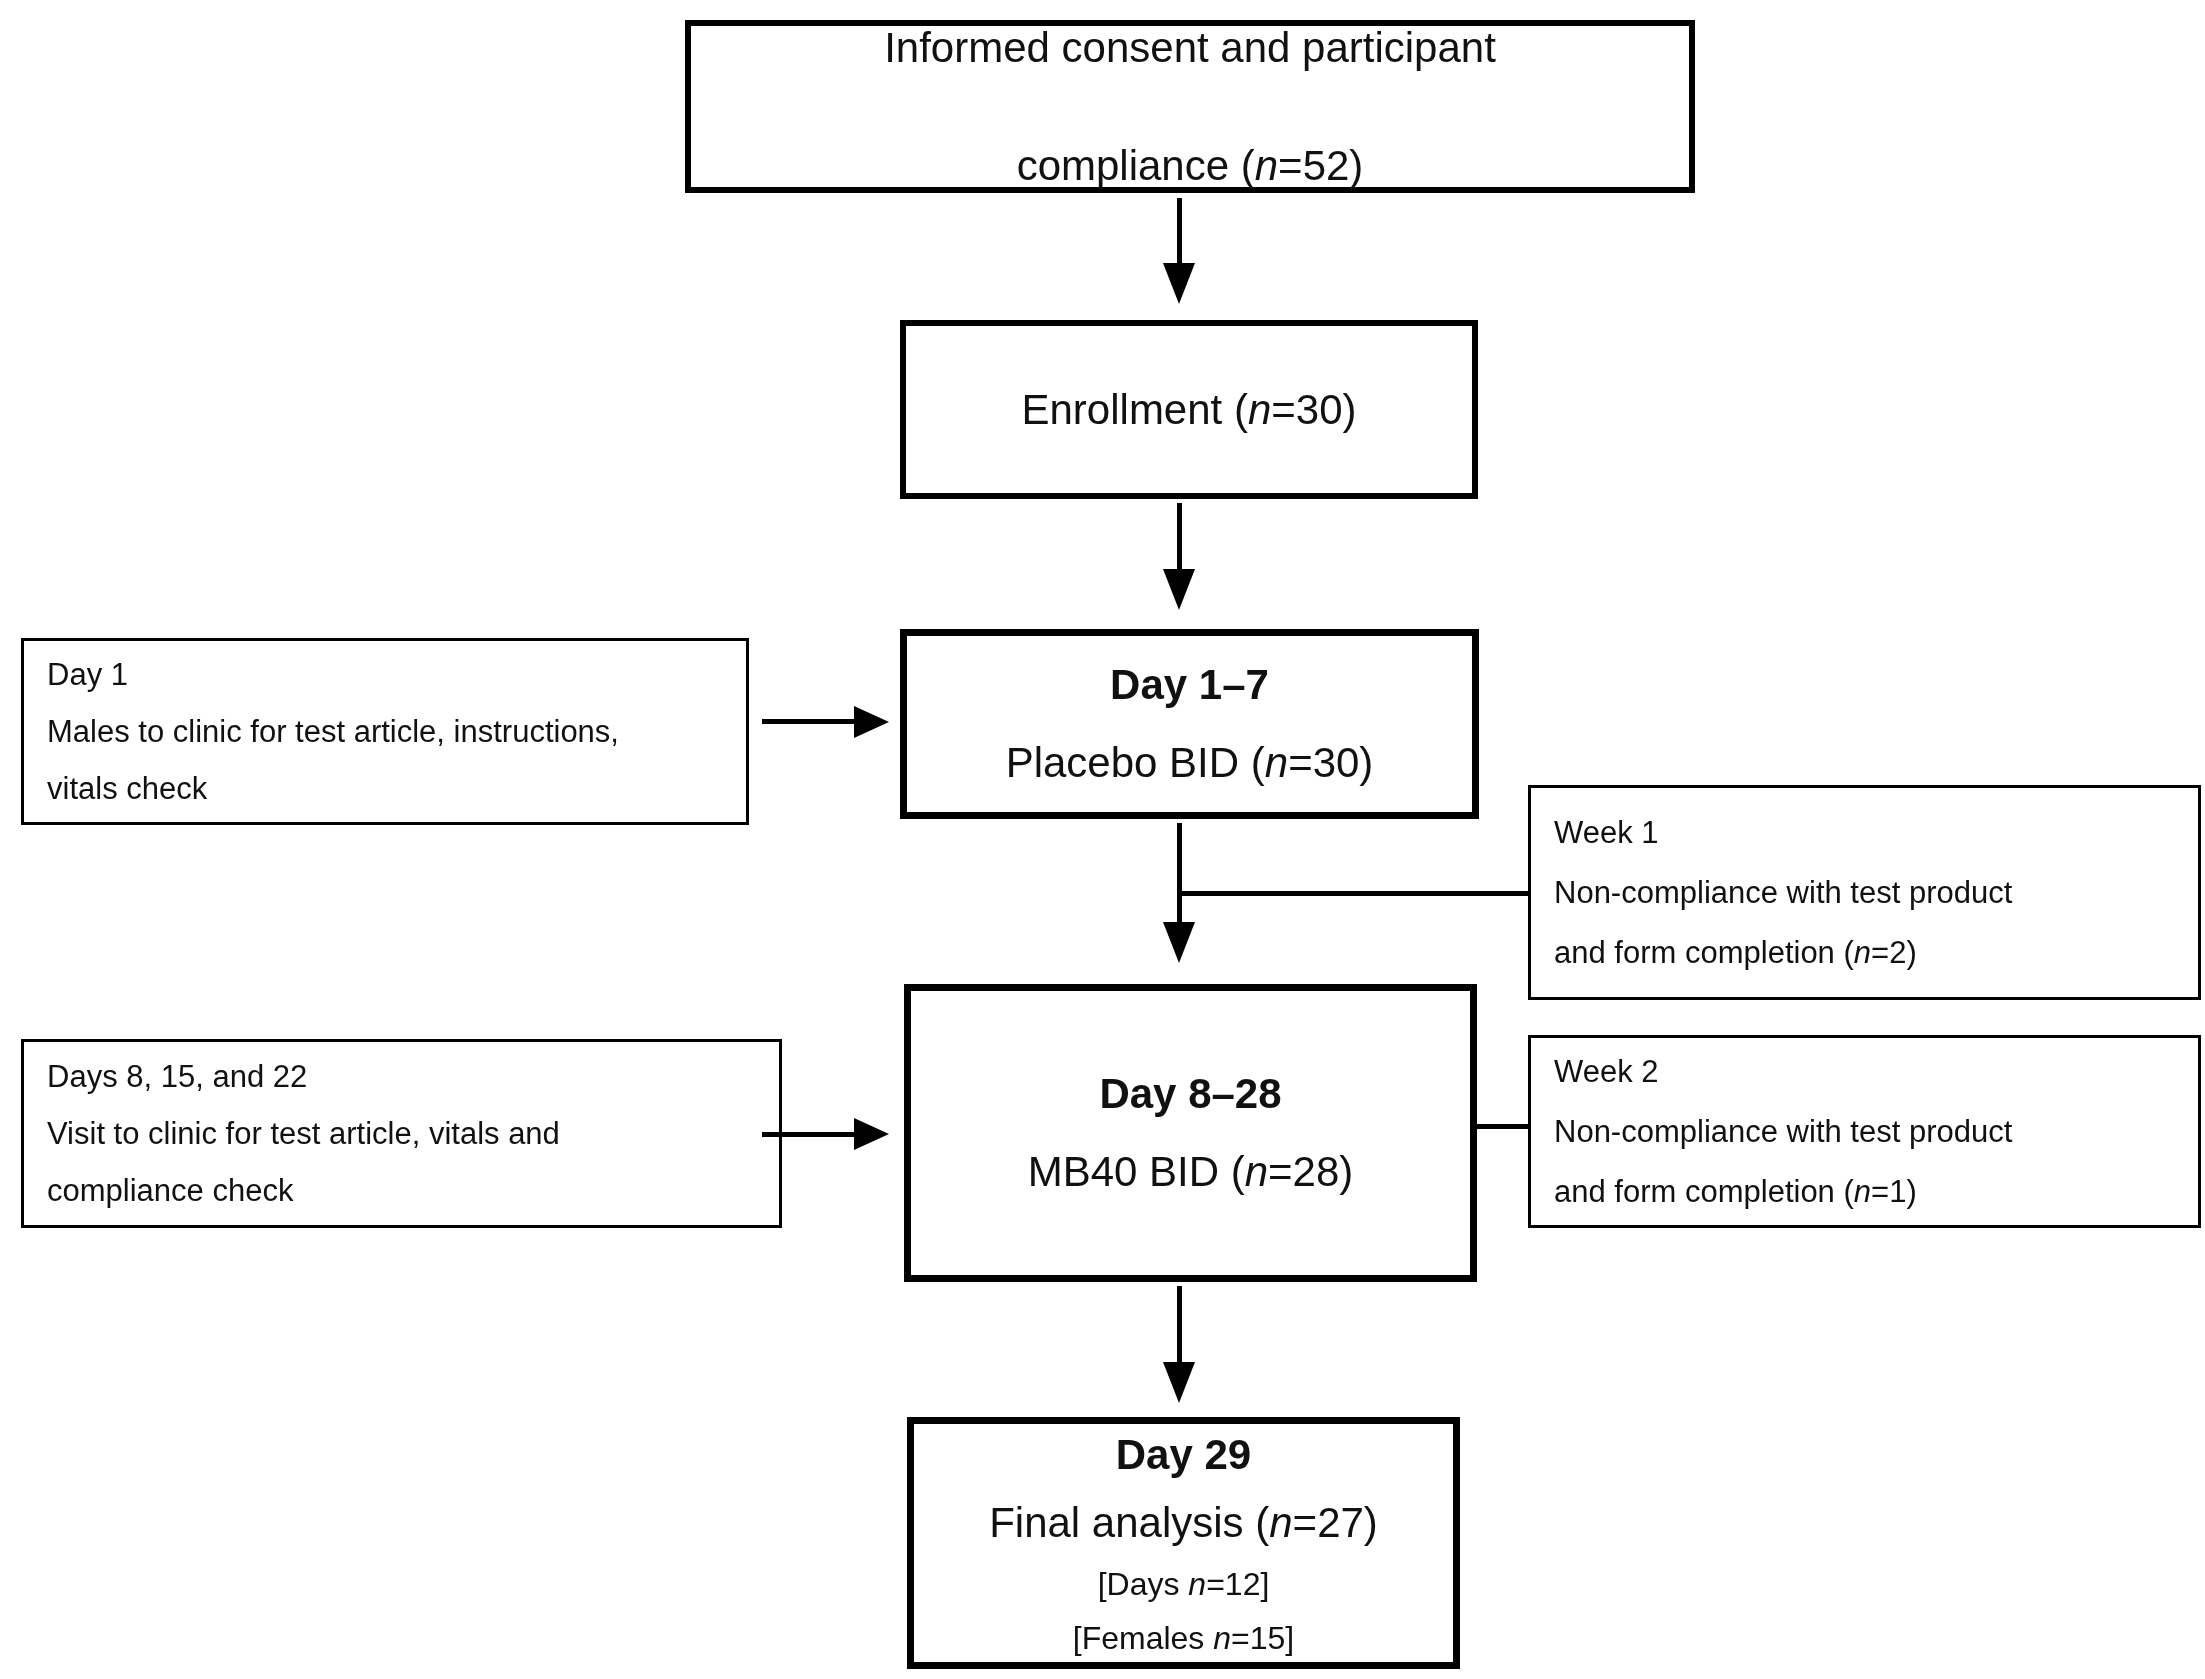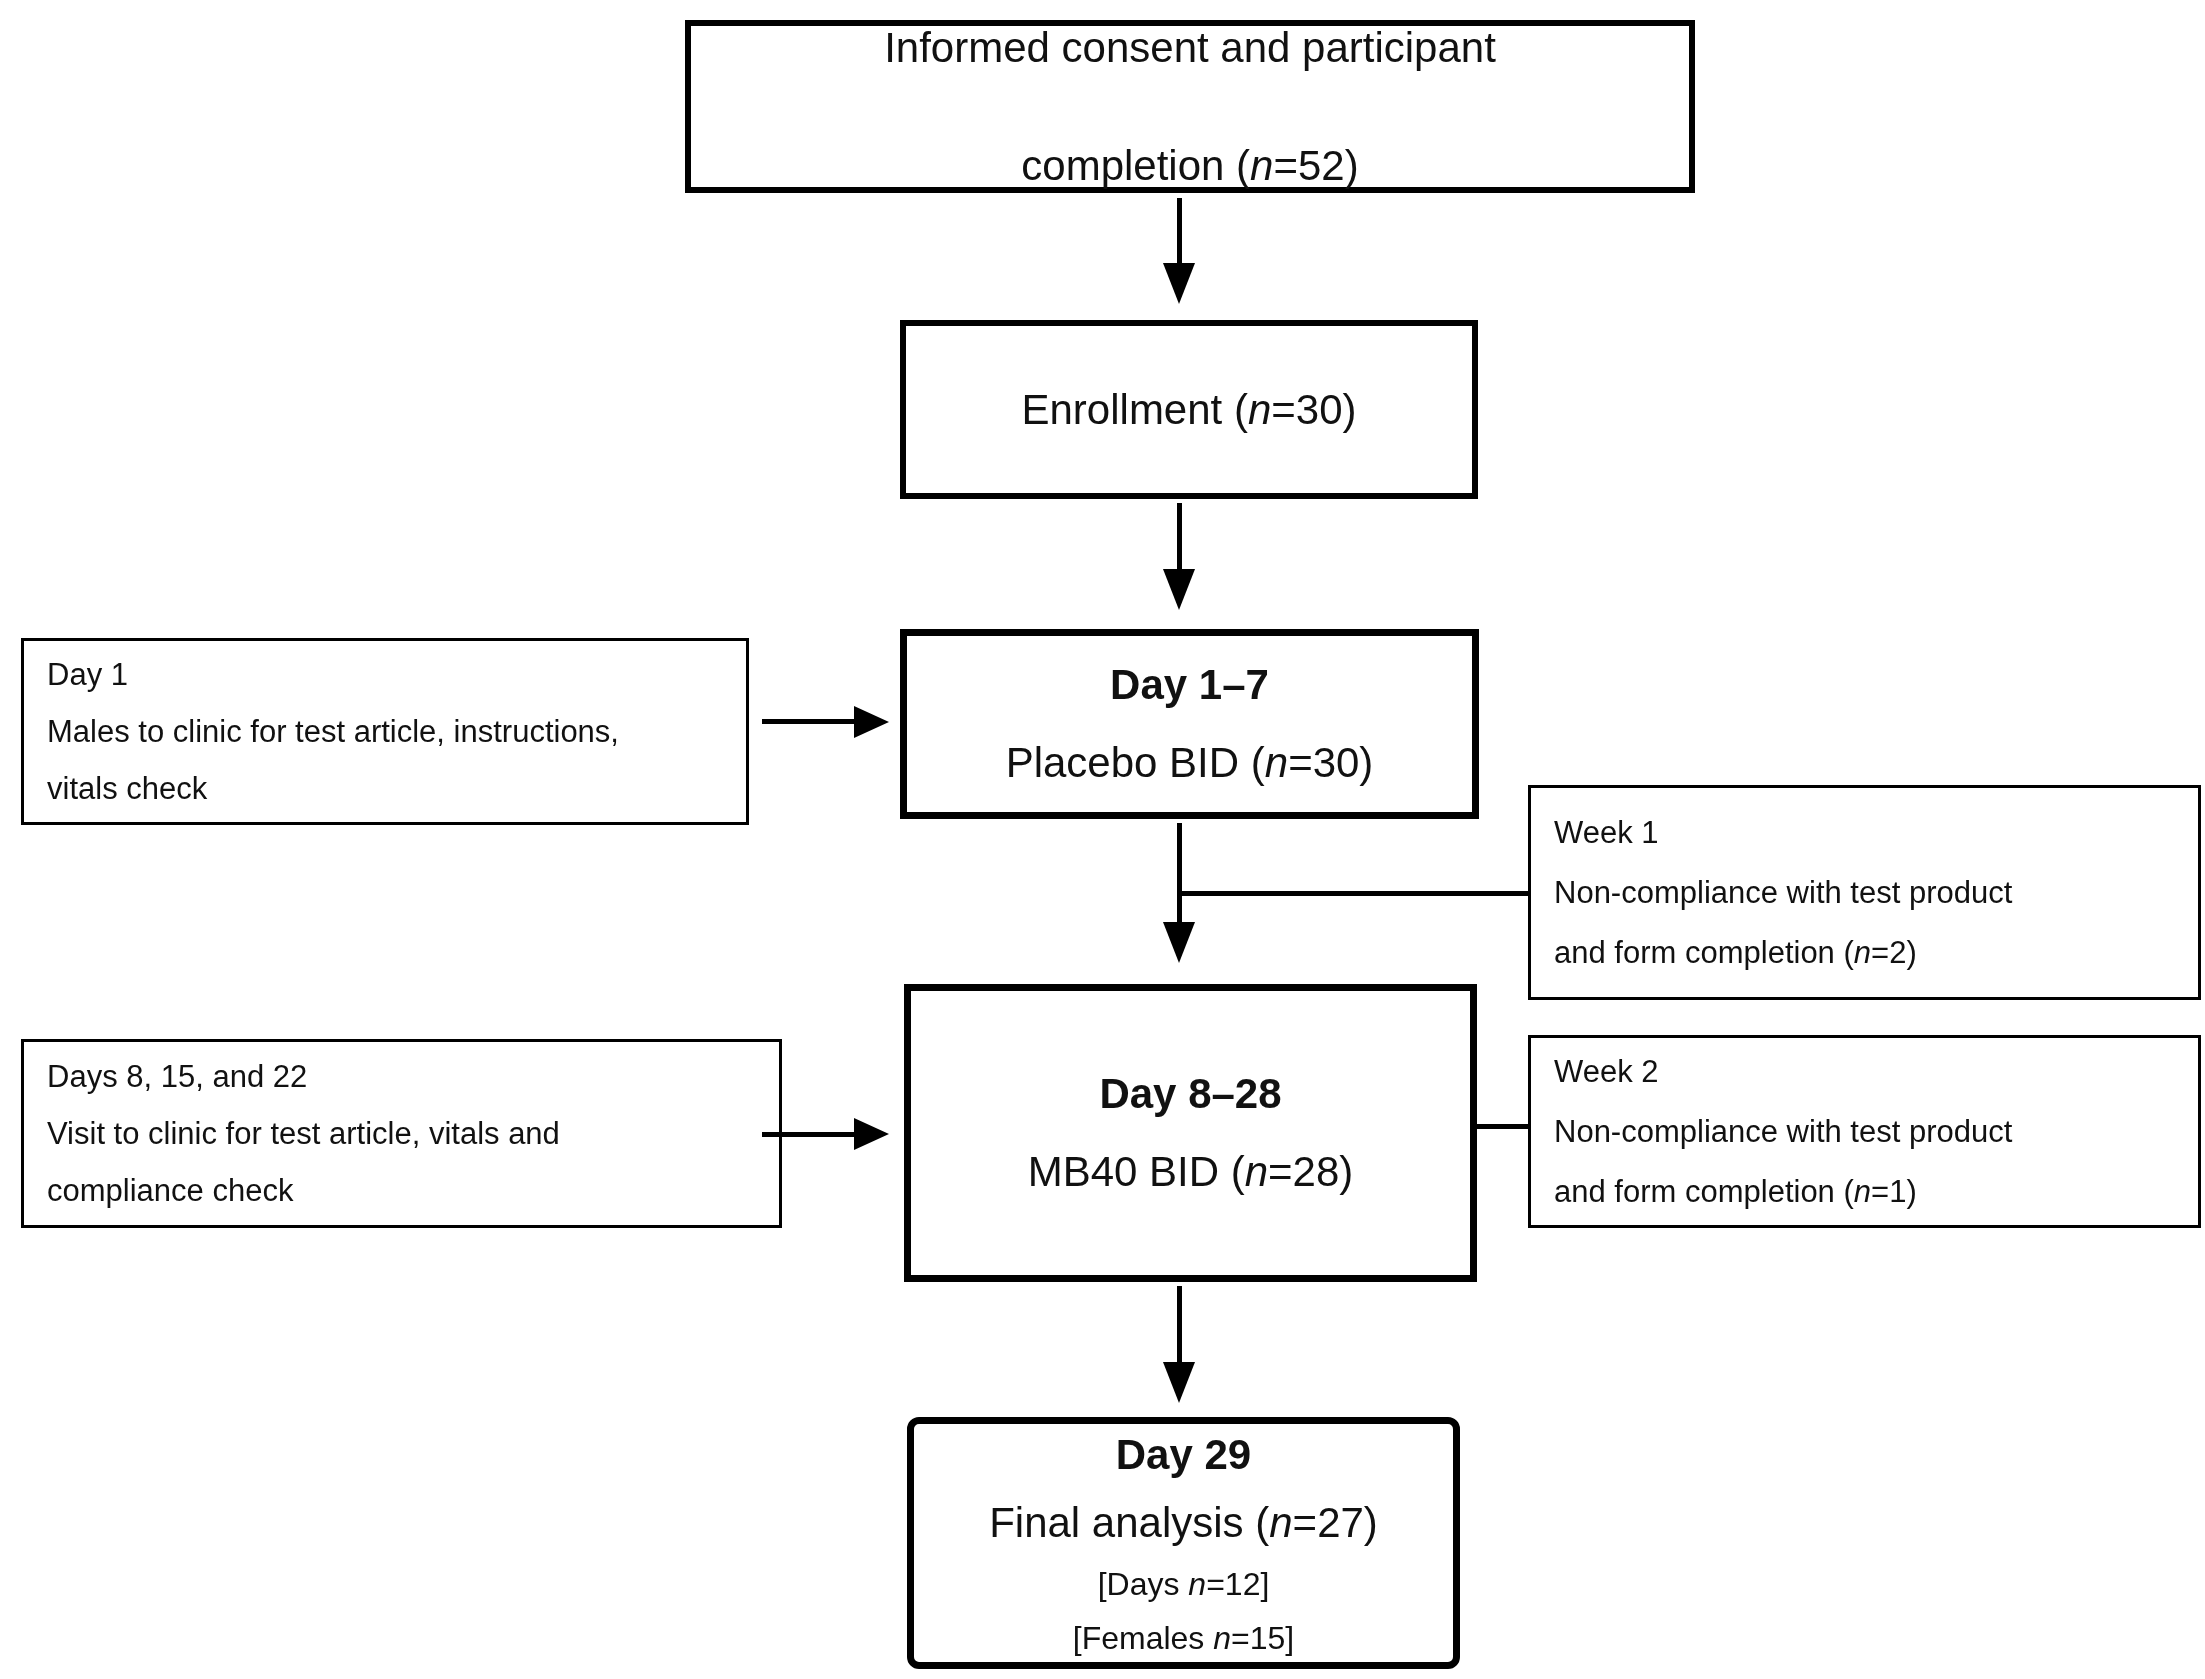--- a/index.html
+++ b/index.html
@@ -67,21 +67,21 @@
   }
   i{font-style:italic;}
 </style>
 </head>
 <body>
 
 <div id="canvas">
 
   <div class="box main screening" style="left:685px;top:20px;width:1010px;height:173px;">
       <div class="line"><span>Informed consent and participant</span></div>
-      <div class="line"><span>completion (</span><i>n</i><span>=52)</span></div>
+      <div class="line"><span>compliance (</span><i>n</i><span>=52)</span></div>
     </div>
 
   <div class="vline" style="left:1177px;top:198px;height:68px;"></div>
   <div class="head-down" style="left:1163px;top:263px;"></div>
 
   <div class="box main enrollment" style="left:900px;top:320px;width:578px;height:179px;">
       <div class="line"><span>Enrollment (</span><i>n</i><span>=30)</span></div>
     </div>
 
   <div class="vline" style="left:1177px;top:503px;height:68px;"></div>
@@ -126,21 +126,21 @@
   <div class="hline" style="left:1474px;top:1124px;width:57px;"></div>
   <div class="box side week" style="left:1528px;top:1035px;width:673px;height:193px;">
       <div class="line"><span>Week 2</span></div>
       <div class="line"><span>Non-compliance with test product</span></div>
       <div class="line"><span>and form completion (</span><i>n</i><span>=1)</span></div>
     </div>
 
   <div class="vline" style="left:1177px;top:1286px;height:79px;"></div>
   <div class="head-down" style="left:1163px;top:1362px;"></div>
 
-  <div class="box main day29" style="left:907px;top:1417px;width:553px;height:252px;border-radius:12px;">
+  <div class="box main day29" style="left:907px;top:1417px;width:553px;height:252px;">
       <div class="line bold"><span>Day 29</span></div>
       <div class="line"><span>Final analysis (</span><i>n</i><span>=27)</span></div>
       <div class="line small"><span>[Days </span><i>n</i><span>=12]</span></div>
       <div class="line small"><span>[Females </span><i>n</i><span>=15]</span></div>
     </div>
 
 </div>
 
 
 </body></html>

